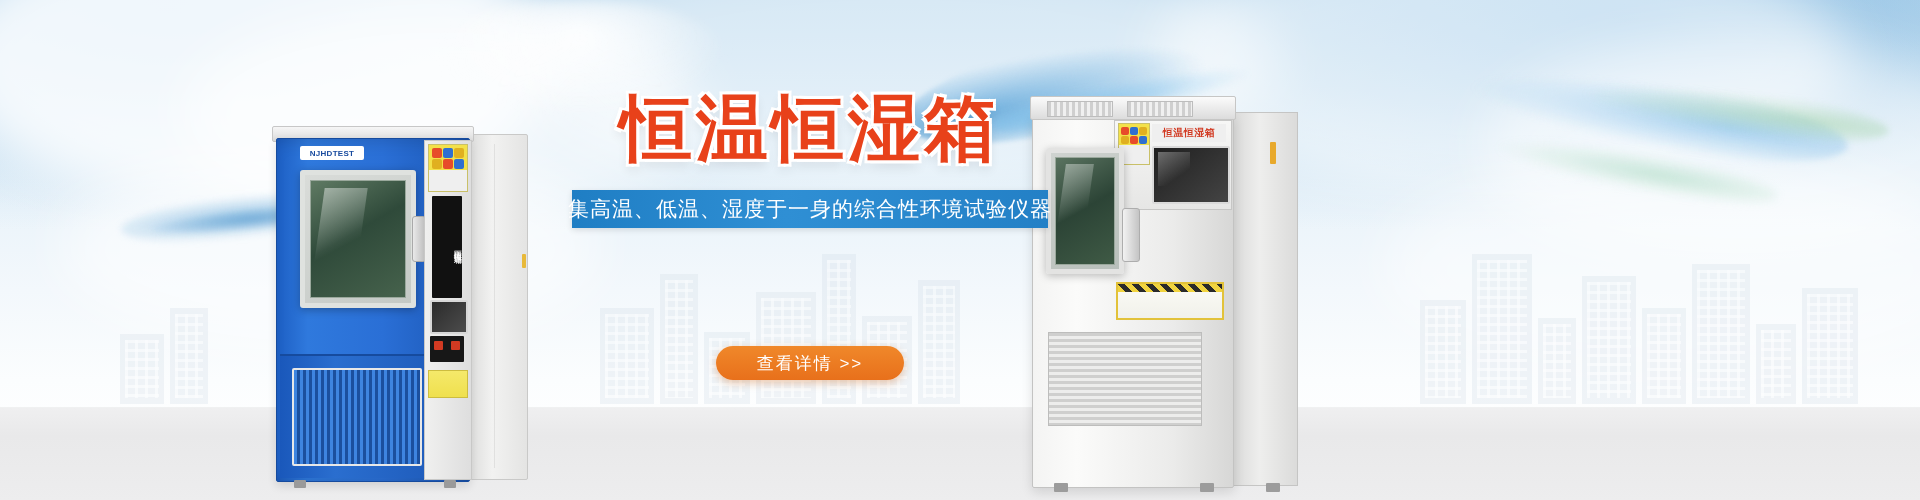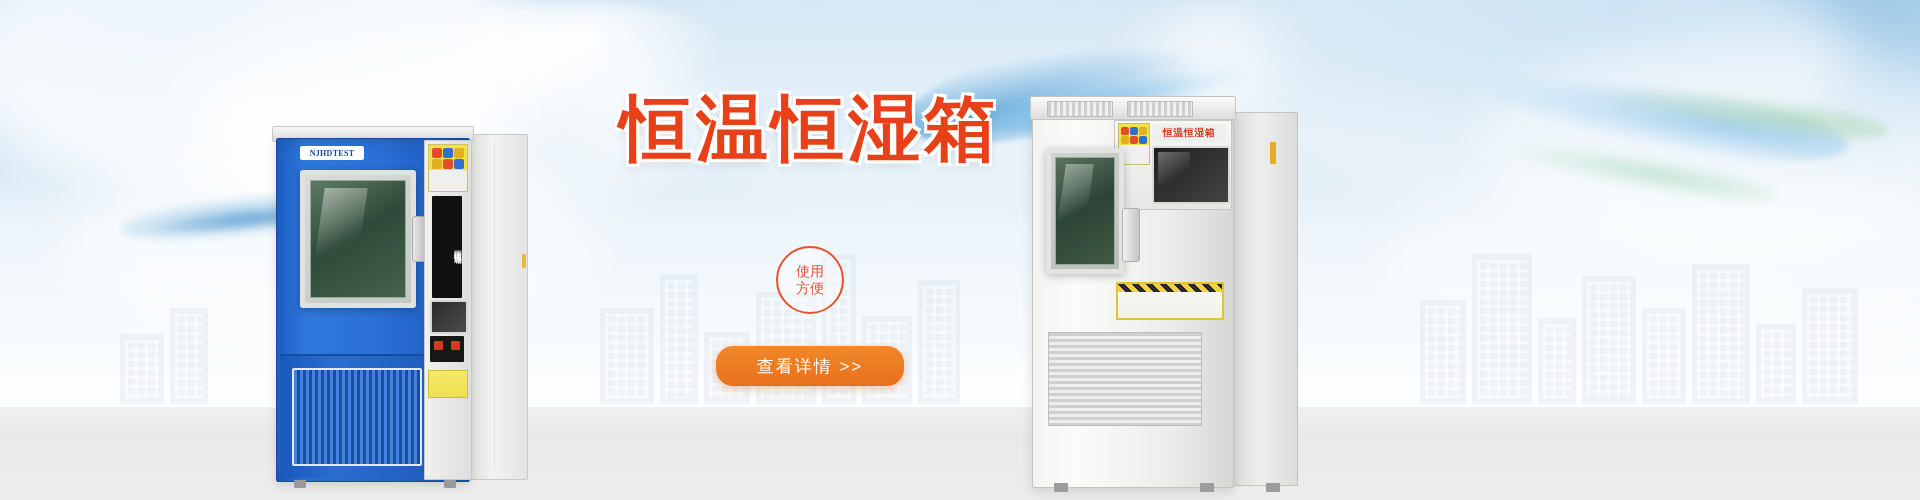--- a/index.html
+++ b/index.html
@@ -109,21 +109,21 @@
   .cl-glass::after{content:"";position:absolute;left:8%;top:6%;width:46%;height:70%;
     background:linear-gradient(150deg,rgba(255,255,255,.45),rgba(255,255,255,0) 70%);transform:skewX(-8deg);}
   .cl-handle{position:absolute;left:140px;top:112px;width:12px;height:44px;
     background:linear-gradient(to right,#e9e9e9,#bdbdbd);border:1px solid #a9a9a9;border-radius:3px;}
   .cl-low{position:absolute;left:8px;top:250px;width:184px;height:122px;
     background:linear-gradient(to right,#1a58bb,#2a6ecf 30%,#1c57b6);border-top:2px solid #164b9e;}
   .cl-grille{position:absolute;left:20px;top:264px;width:126px;height:94px;
     background:repeating-linear-gradient(to right,#3e84e0 0 3px,#1b4f9e 3px 6px);
     border:2px solid #e8e8e8;border-radius:2px;}
   .cl-logo{position:absolute;left:28px;top:42px;width:64px;height:14px;background:#fff;border-radius:2px;
-    display:flex;align-items:center;justify-content:center;color:#174a9e;font-size:8px;font-weight:bold;letter-spacing:.3px;font-family:Liberation Serif, serif;}
+    display:flex;align-items:center;justify-content:center;color:#174a9e;font-size:8px;font-weight:bold;letter-spacing:.3px;}
   .cl-foot{position:absolute;bottom:-6px;width:12px;height:8px;background:#9a9a9a;border-radius:1px;}
 
   
   .chamber-right{position:absolute;left:1030px;bottom:12px;width:270px;height:392px;}
   .cr-back{position:absolute;left:198px;top:16px;width:68px;height:372px;
     background:linear-gradient(to right,#d7d7d6,#eeeeed 45%,#dbdbda);border:1px solid #c5c5c4;}
   .cr-back-dot{position:absolute;left:240px;top:46px;width:6px;height:22px;background:#e8a92c;border-radius:1px;}
   .cr-top{position:absolute;left:0;top:0px;width:204px;height:22px;
     background:linear-gradient(to bottom,#fbfbfb,#dcdcdc);border:1px solid #c6c6c5;border-radius:2px;}
   .cr-topvent{position:absolute;left:16px;top:4px;width:64px;height:14px;
@@ -191,21 +191,21 @@
   .circles{position:absolute;left:0;top:240px;width:500px;height:80px;
     display:flex;align-items:center;justify-content:center;gap:22px;}
   .circle{
     width:64px;height:64px;border-radius:50%;border:2px solid #e6502a;
     display:flex;flex-direction:column;align-items:center;justify-content:center;
     color:#e6502a;font-size:14px;line-height:17px;background:rgba(255,255,255,.35);
     white-space:nowrap;
   }
 
   .cta{
-    position:absolute;left:156px;top:346px;width:188px;height:40px;
+    position:absolute;left:156px;top:346px;width:188px;height:34px;
     background:linear-gradient(to bottom,#f0882a,#e8701b);
     border-radius:17px;display:flex;align-items:center;justify-content:center;
     color:#fff;font-size:17px;letter-spacing:2px;white-space:nowrap;
     box-shadow:0 3px 8px rgba(210,100,20,.35);cursor:pointer;
   }
 </style>
 </head>
 <body>
 
 <div class="banner">
@@ -315,24 +315,21 @@
     <span class="cr-foot" style="left:24px;"></span>
     <span class="cr-foot" style="left:170px;"></span>
     <span class="cr-foot" style="left:236px;"></span>
   </div>
 
   <div class="textblock">
 
 
     <div class="headline">恒温恒湿箱</div>
 
+    <div class="subbar">集高温、低温、湿度于一身的综合性环境试验仪器</div>
 
     <div class="circles">
-      <div class="circle">
-        <span>使用</span>
-        <span>方便</span>
-      </div>
     </div>
 
     <div class="cta">查看详情 &gt;&gt;</div>
 
   </div>
 </div>
 
 </body></html>

